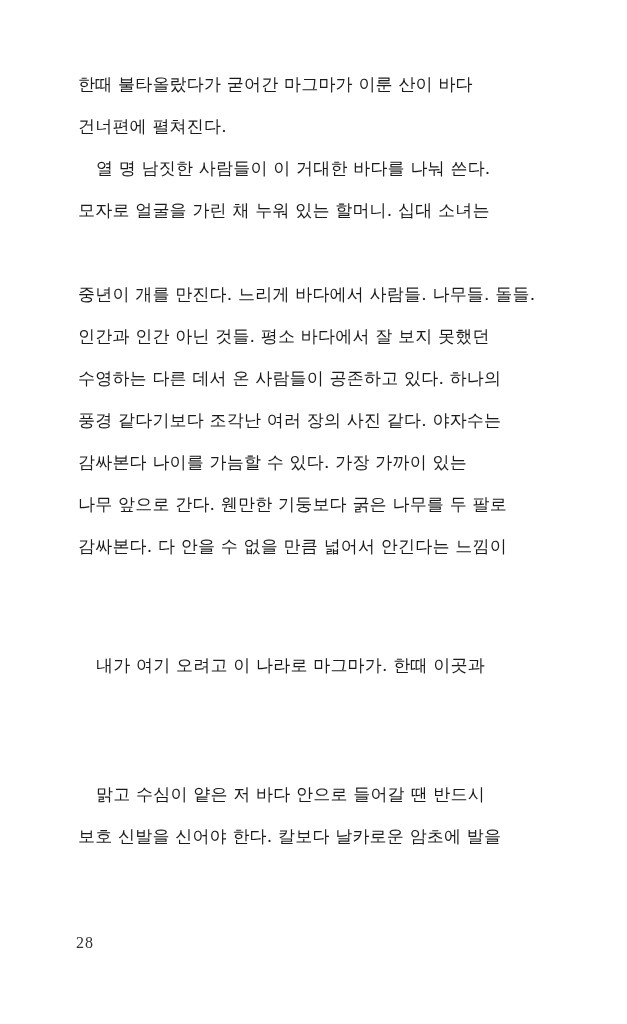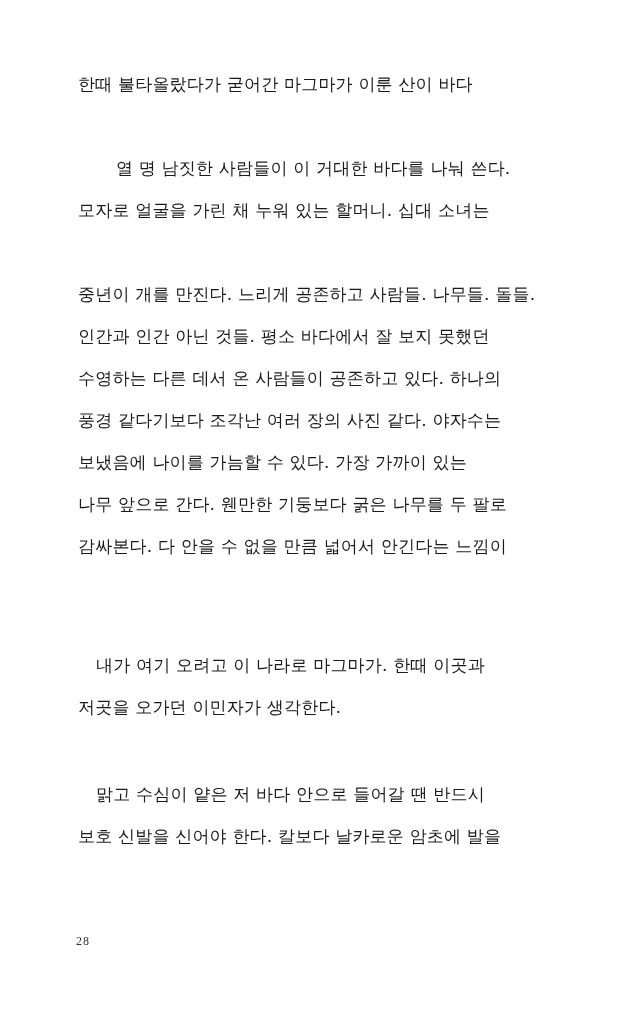--- a/index.html
+++ b/index.html
@@ -15,36 +15,36 @@
       font-size: 17px;
       color: #1a1a1a;
       white-space: nowrap;
       letter-spacing: 0.2px;
       line-height: 24px;
     }
     .indent { left: 80px; }
     .page-number {
       position: absolute; left: 60px; top: 934px;
       font-family: "Liberation Serif", "DejaVu Serif", serif;
-      font-size: 12px; color: #333333; letter-spacing: 1px;
+      font-size: 16px; color: #333333; letter-spacing: 1px;
     }
   </style>
 </head>
 <body>
 
 <div class="page">
   <div class="line" style="top:72px;">한때 불타올랐다가 굳어간 마그마가 이룬 산이 바다</div>
-  <div class="line indent" style="top:156px;margin-left:20px;">열 명 남짓한 사람들이 이 거대한 바다를 나눠 쓴다.</div>
+  <div class="line" style="top:114px;">건너편에 펼쳐진다.</div>
+  <div class="line indent" style="top:156px;">열 명 남짓한 사람들이 이 거대한 바다를 나눠 쓴다.</div>
   <div class="line" style="top:198px;">모자로 얼굴을 가린 채 누워 있는 할머니. 십대 소녀는</div>
-  <div class="line" style="top:282px;">중년이 개를 만진다. 느리게 공존하고 사람들. 나무들. 돌들.</div>
+  <div class="line" style="top:282px;">중년이 개를 만진다. 느리게 바다에서 사람들. 나무들. 돌들.</div>
   <div class="line" style="top:324px;text-align:center;">인간과 인간 아닌 것들. 평소 바다에서 잘 보지 못했던</div>
   <div class="line" style="top:366px;">수영하는 다른 데서 온 사람들이 공존하고 있다. 하나의</div>
   <div class="line" style="top:408px;">풍경 같다기보다 조각난 여러 장의 사진 같다. 야자수는</div>
-  <div class="line" style="top:450px;">보냈음에 나이를 가늠할 수 있다. 가장 가까이 있는</div>
+  <div class="line" style="top:450px;">감싸본다 나이를 가늠할 수 있다. 가장 가까이 있는</div>
   <div class="line" style="top:492px;">나무 앞으로 간다. 웬만한 기둥보다 굵은 나무를 두 팔로</div>
   <div class="line" style="top:534px;">감싸본다. 다 안을 수 없을 만큼 넓어서 안긴다는 느낌이</div>
   <div class="line indent" style="top:653px;">내가 여기 오려고 이 나라로 마그마가. 한때 이곳과</div>
-  <div class="line" style="top:695px;">저곳을 오가던 이민자가 생각한다.</div>
   <div class="line" style="top:824px;">보호 신발을 신어야 한다. 칼보다 날카로운 암초에 발을</div>
   <div class="line indent" style="top:782px;">맑고 수심이 얕은 저 바다 안으로 들어갈 땐 반드시</div>
 
   <div class="page-number">28</div>
 </div>
 
 </body></html>

